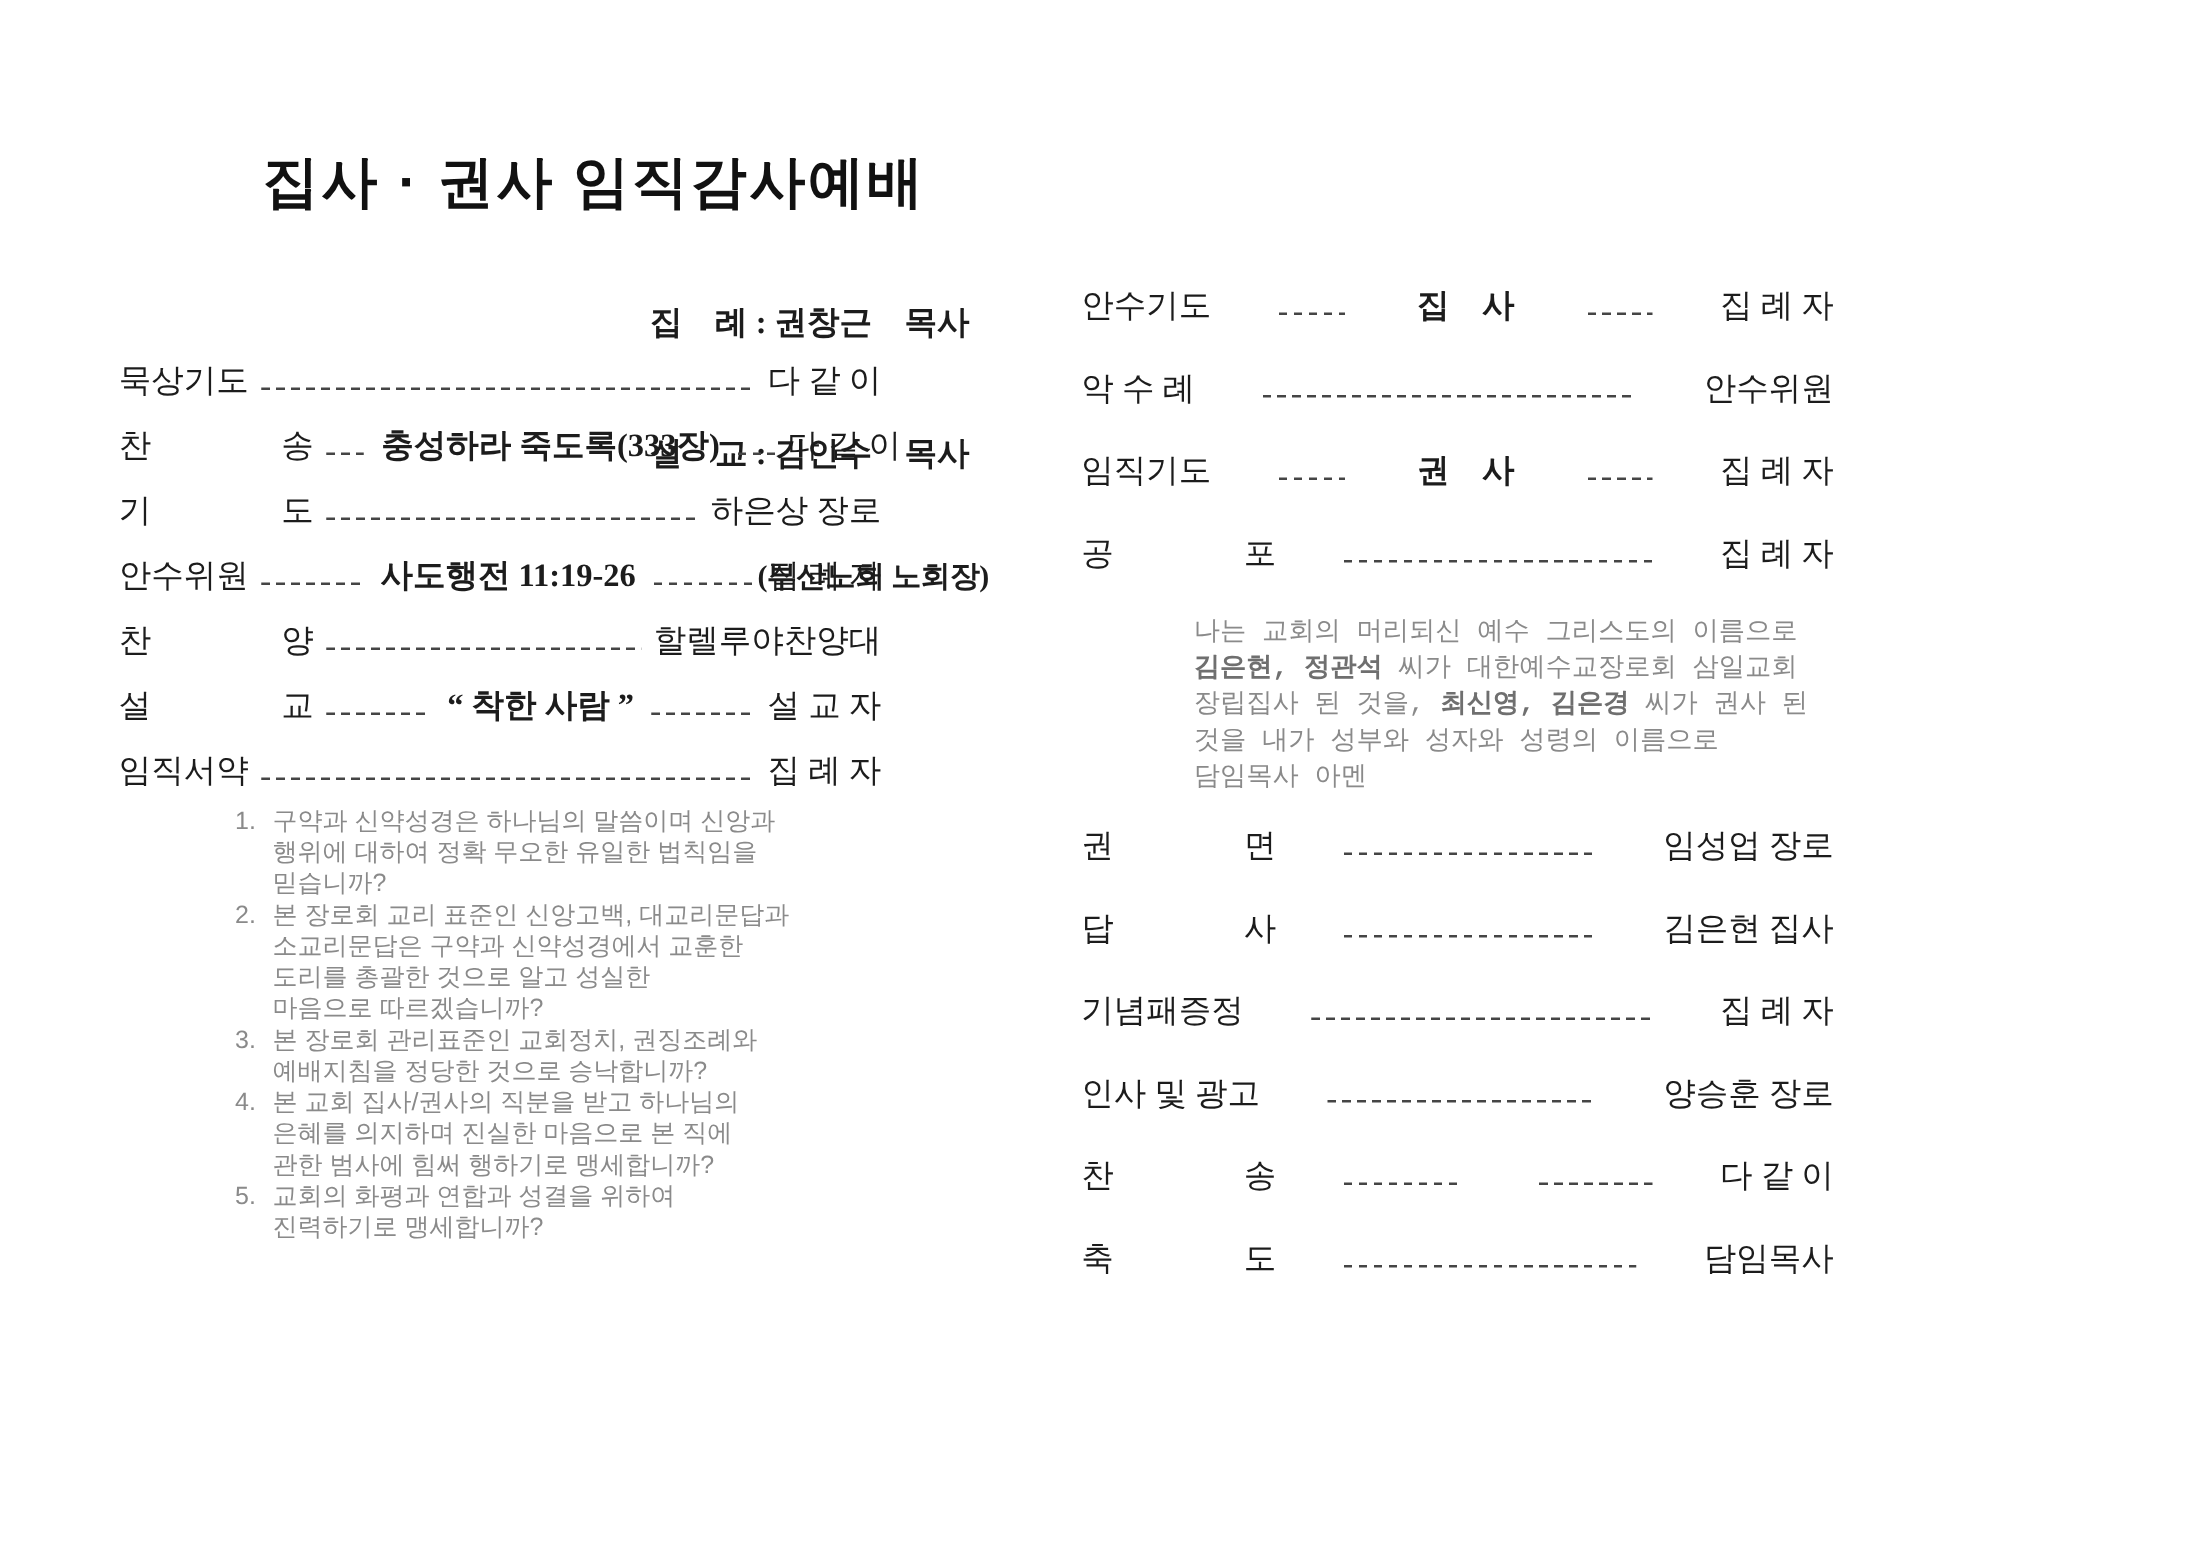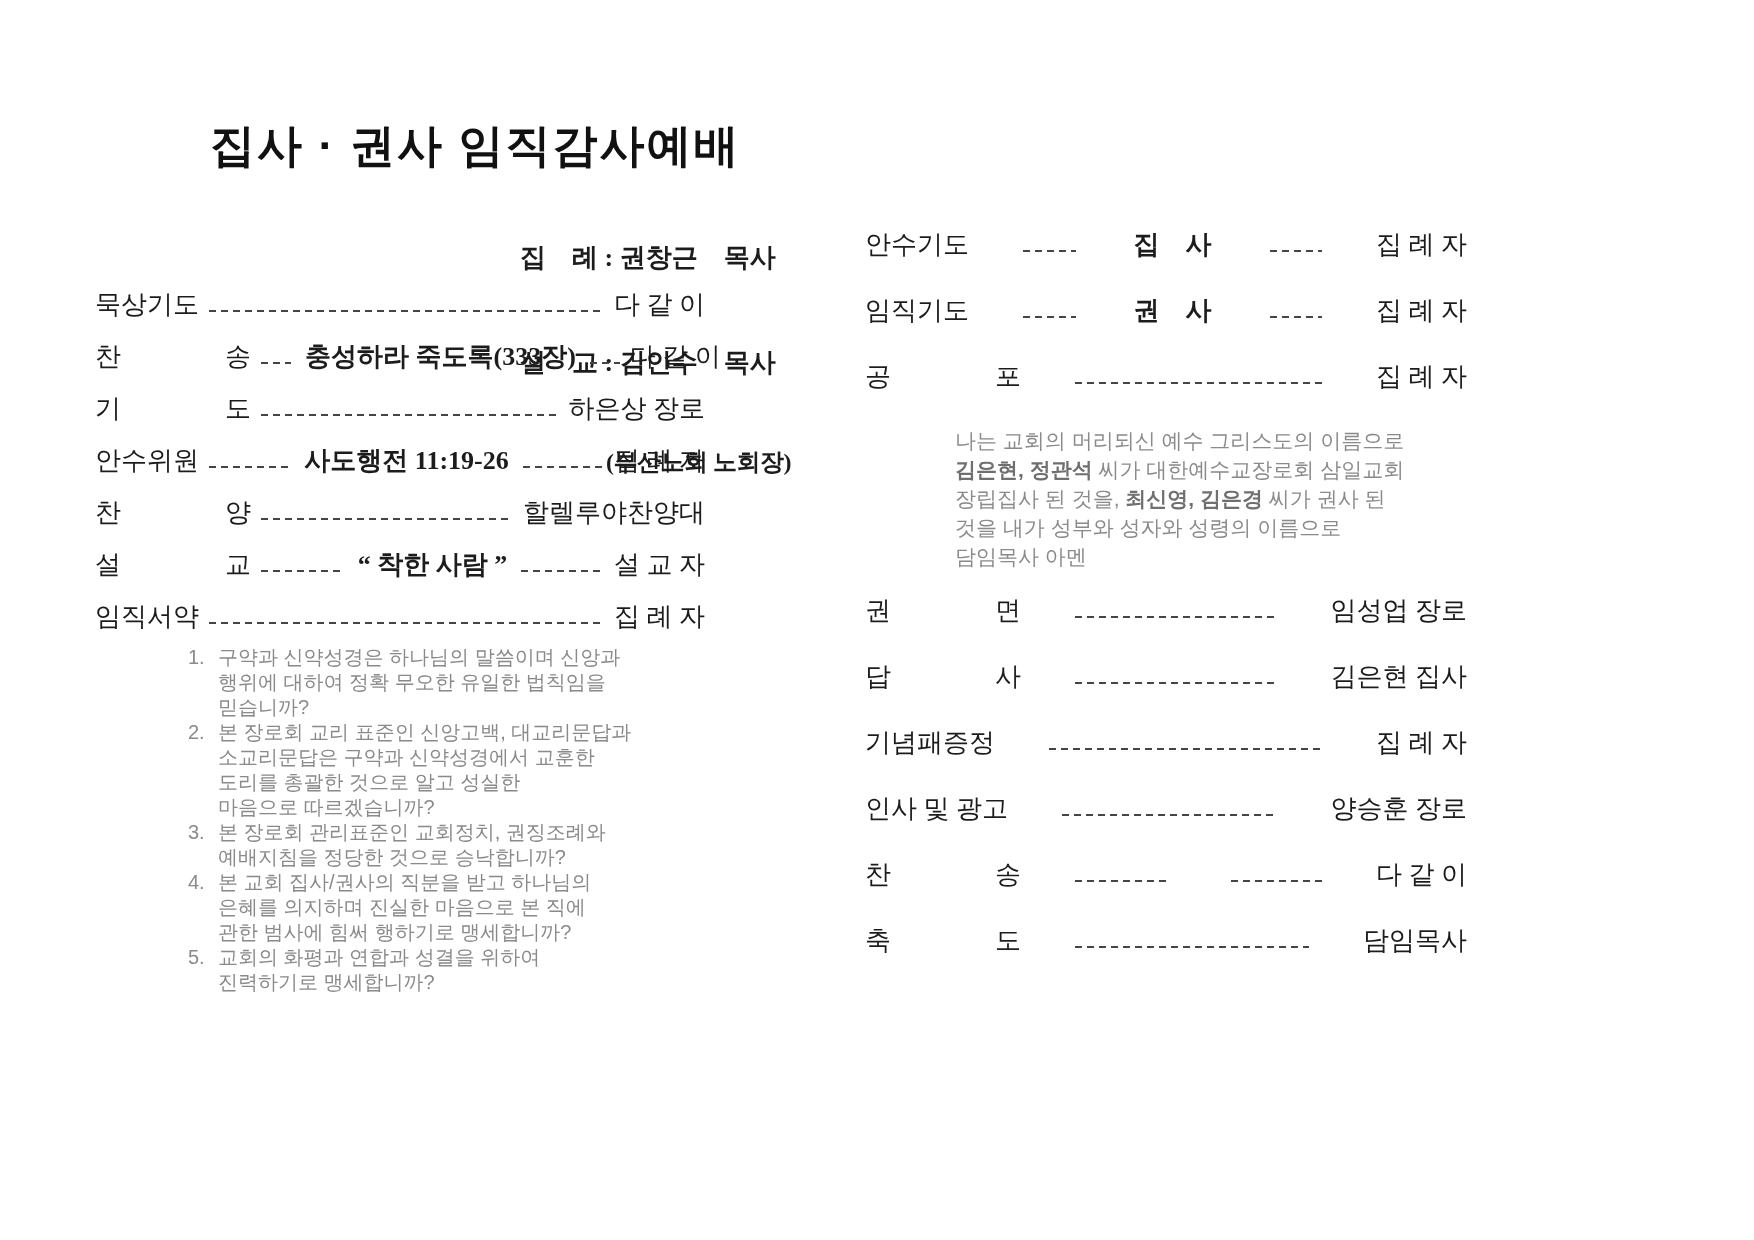--- a/index.html
+++ b/index.html
@@ -44,21 +44,21 @@
     font-size:20px;line-height:25px;color:#8a8a8a;
   }
   .vow{display:flex;}
   .vow-num{flex:none;width:30px;}
   .vow-text{flex:1;white-space:pre-line;}
   .proc{
     margin:24px 0 23px 90px;
     font-family:"Liberation Sans","DejaVu Sans",sans-serif;
     font-size:21px;line-height:29px;color:#8a8a8a;
   }
-  .proc-line{white-space:pre-wrap;}
+  .proc-line{white-space:pre-wrap;font-family:Liberation Mono, monospace;}
   .proc .b{font-weight:bold;color:#6f6f6f;}
 </style>
 </head>
 <body>
 
 <div class="title">집사 · 권사 임직감사예배</div>
 
 <div class="officiants">
   <div>집　례 : 권창근　목사</div>
   <div>설　교 : 김인수　목사</div>
@@ -141,20 +141,25 @@
   </div>
 </div>
 
 <div class="col col-right">
   <div class="row">
     <span class="lbl">안수기도</span>
     <span class="leader"></span>
     <span class="ctr">집　사</span>
     <span class="leader"></span>
     <span class="rgt">집 례 자</span>
+  </div>
+  <div class="row">
+    <span class="lbl">악 수 례</span>
+    <span class="leader"></span>
+    <span class="rgt">안수위원</span>
   </div>
   <div class="row">
     <span class="lbl">임직기도</span>
     <span class="leader"></span>
     <span class="ctr">권　사</span>
     <span class="leader"></span>
     <span class="rgt">집 례 자</span>
   </div>
   <div class="row">
     <span class="lbl">공　　　　포</span>

